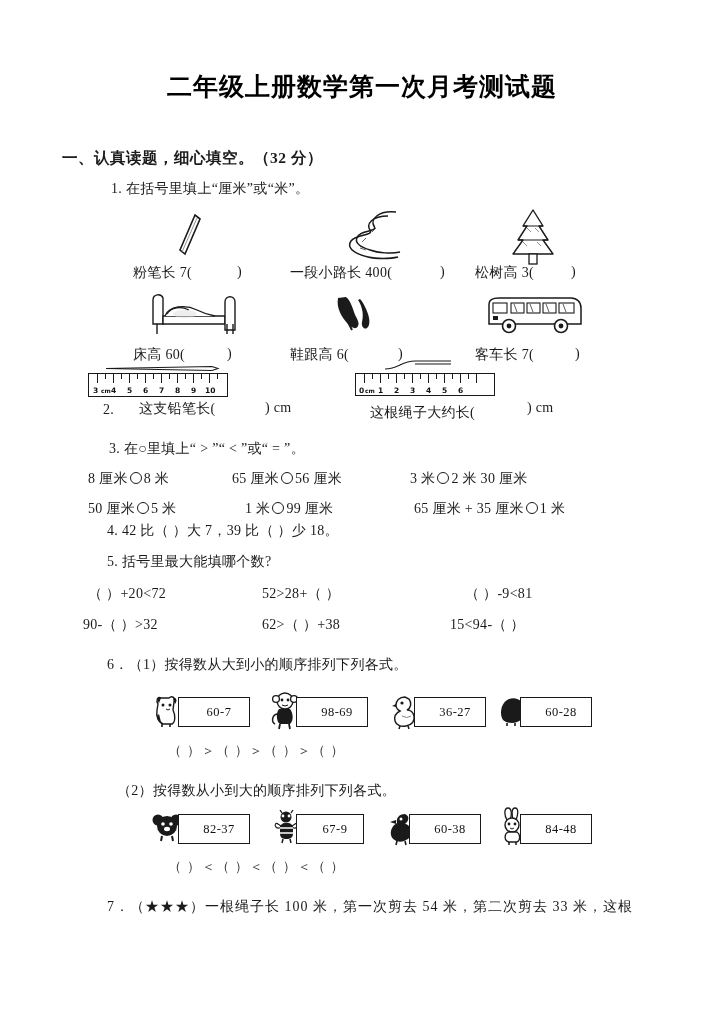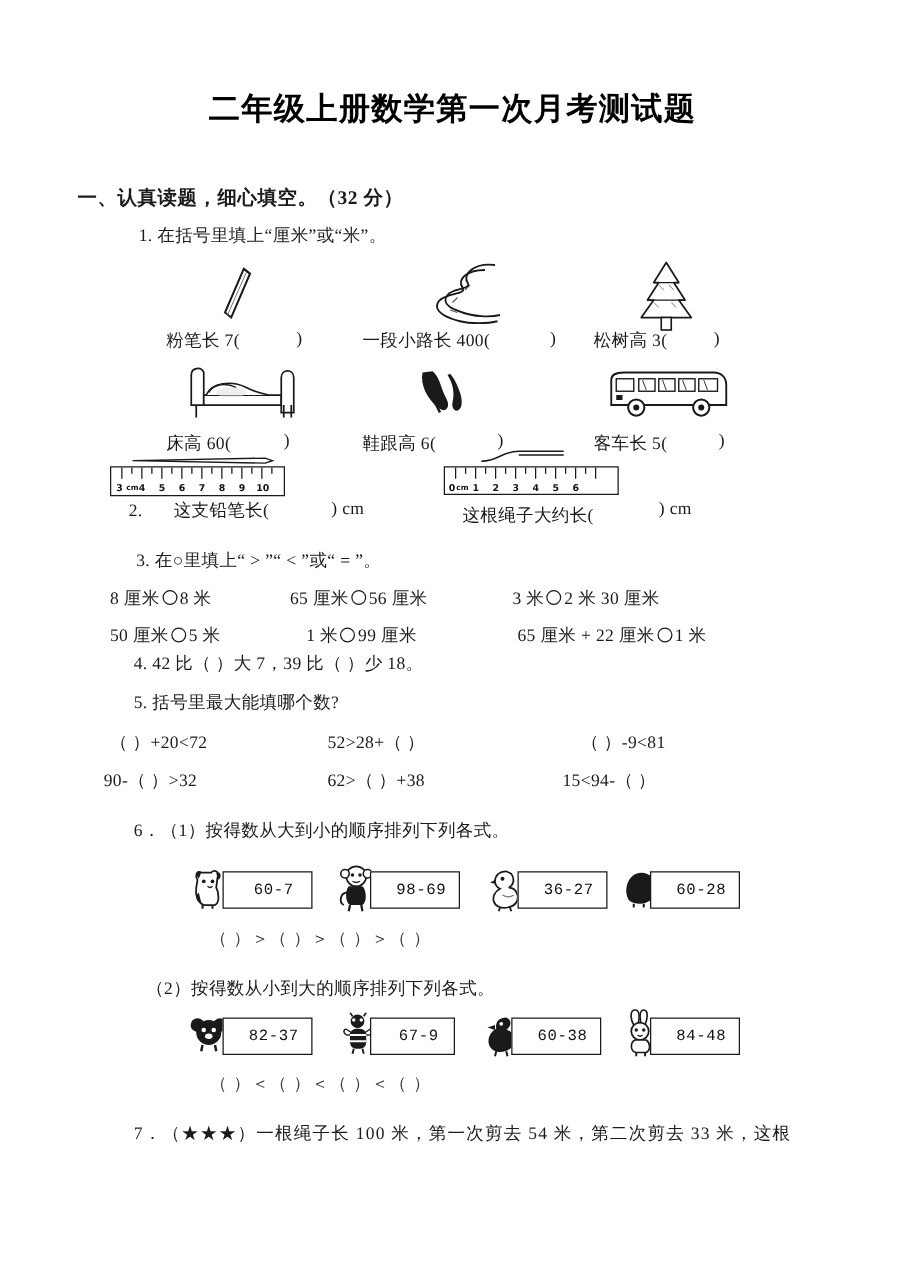--- a/index.html
+++ b/index.html
@@ -90,21 +90,21 @@
     vertical-align: -1px;
     margin: 0 2px;
   }
 
   
   .expr-box {
     position: absolute;
     border: 1.2px solid #1a1a1a;
     box-sizing: border-box;
     background: #fff;
-    font-family: Liberation Mono, monospace;
+    font-family: Liberation Serif, serif;
     font-size: 12.5px;
     color: #111;
     display: flex;
     align-items: center;
     justify-content: center;
     letter-spacing: .5px;
     padding-left: 10px;
   }
   .cmp-row {
     position: absolute;
@@ -189,21 +189,21 @@
       <rect x="44" y="11" width="13" height="10" fill="#fff" stroke="#1a1a1a" stroke-width="1.1"></rect>
       <rect x="60" y="11" width="13" height="10" fill="#fff" stroke="#1a1a1a" stroke-width="1.1"></rect>
       <rect x="76" y="11" width="15" height="10" fill="#fff" stroke="#1a1a1a" stroke-width="1.1"></rect>
       <path d="M31 12 l3 8 M47 12 l3 8 M63 12 l3 8 M80 12 l3 8" stroke="#333" stroke-width=".8"></path>
       <rect x="10" y="24" width="5" height="4" fill="#1a1a1a"></rect>
       <circle cx="26" cy="34" r="6.5" fill="#fff" stroke="#1a1a1a" stroke-width="1.6"></circle>
       <circle cx="26" cy="34" r="2.4" fill="#1a1a1a"></circle>
       <circle cx="78" cy="34" r="6.5" fill="#fff" stroke="#1a1a1a" stroke-width="1.6"></circle>
       <circle cx="78" cy="34" r="2.4" fill="#1a1a1a"></circle>
     </svg>
-    <div class="pic-label" style="left:0; top:56px;">客车长 5(</div>
+    <div class="pic-label" style="left:0; top:56px;">客车长 7(</div>
     <div class="pic-label" style="left:100px; top:56px;">)</div>
   </div>
 
   <div class="ruler-wrap" style="left:88px; top:364px; width:140px; height:34px;">
     <svg style="position:absolute; left:16px; top:0;" width="118" height="9" viewBox="0 0 118 9">
       <path d="M2 4.5 L108 2.5 L114 4.5 L108 6.5 Z" fill="#fff" stroke="#1a1a1a" stroke-width="1.1"></path>
     </svg>
     <div class="ruler-box" style="left:0; top:9px; width:140px; height:24px;">
       <div class="rtick" style="left:8px;  height:9px;"></div>
       <div class="rtick" style="left:16px; height:5px;"></div>
@@ -283,21 +283,21 @@
     <span>3 米</span><span class="ocirc"></span><span>2 米 30 厘米</span>
   </div>
 
   <div class="blk q-sub" style="left:88px; top:500px;">
     <span>50 厘米</span><span class="ocirc"></span><span>5 米</span>
   </div>
   <div class="blk q-sub" style="left:245px; top:500px;">
     <span>1 米</span><span class="ocirc"></span><span>99 厘米</span>
   </div>
   <div class="blk q-sub" style="left:414px; top:500px;">
-    <span>65 厘米 + 22 厘米</span><span class="ocirc"></span><span>1 米</span>
+    <span>65 厘米 + 35 厘米</span><span class="ocirc"></span><span>1 米</span>
   </div>
 
   <div class="blk q-line" style="left:70px; top:522px;">4. 42 比（        ）大 7，39 比（        ）少 18。</div>
 
   <div class="blk q-line" style="left:70px; top:553px;">5. 括号里最大能填哪个数?</div>
 
   <div class="blk q-sub" style="left:88px; top:585px;">（      ）+20&lt;72</div>
   <div class="blk q-sub" style="left:262px; top:585px;">52&gt;28+（      ）</div>
   <div class="blk q-sub" style="left:455px; top:585px;margin-left:10px;">（      ）-9&lt;81</div>
 

